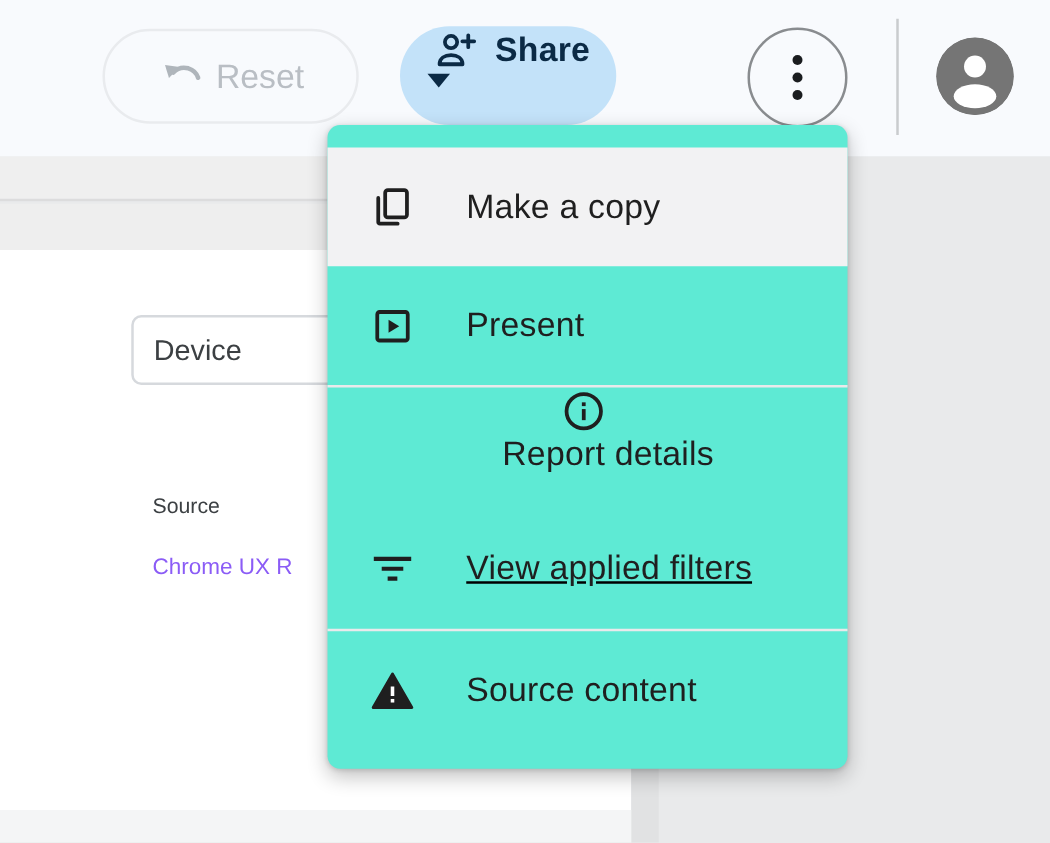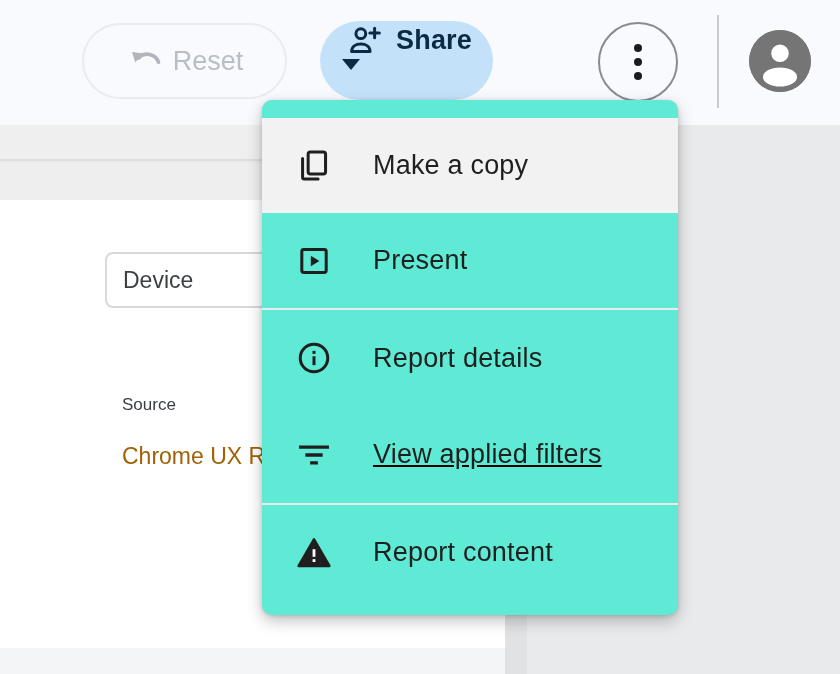--- a/index.html
+++ b/index.html
@@ -41,28 +41,28 @@
   .gap-col { position:absolute; left:505px; top:200px; width:22px; height:474px; background:#e1e2e3; }
   .bottom-strip { position:absolute; left:0; top:648px; width:505px; height:26px; background:#f4f5f6; }
 
   .device-box { position:absolute; left:105px; top:252px; width:170px; height:56px;
     background:#ffffff; border:2px solid #d6d9dd; border-radius:8px;
     display:flex; align-items:center; padding-left:16px; }
   .device-box .label { font-size:23px; color:#3c4043; }
 
   .source-label { position:absolute; left:122px; top:395px; font-size:17px; font-weight:normal; color:#3c4043; }
   .source-value { position:absolute; left:122px; top:443px; width:140px; overflow:hidden;
-    white-space:nowrap; font-size:23px; color:#a16207; }
+    white-space:nowrap; font-size:18px; color:#8b5cf6; }
 
   
   .menu { position:absolute; left:262px; top:100px; width:416px; background:#5eead4;
     border-radius:10px; padding:18px 0 15px 0;
     box-shadow:0 6px 16px rgba(0,0,0,.24), 0 1px 4px rgba(0,0,0,.14); }
   .menu-item { height:95px; display:flex; align-items:center; padding-left:33px; cursor:pointer; }
-  .menu-item.h96 { height:96px; } .menu-item.h97 { height:97px;text-decoration:underline; }
+  .menu-item.h96 { height:96px;flex-direction:column; } .menu-item.h97 { height:97px;text-decoration:underline; }
   .menu-item.hovered { background:#f2f2f3; }
   .menu-item .icon { width:38px; height:38px; margin-right:40px;
     display:flex; align-items:center; justify-content:center; flex:0 0 38px; }
   .menu-item .label { font-size:27px; color:#1f1f1f; letter-spacing:.2px; }
   .menu-divider { height:2px; background:#e9eaeb; }
 
   svg { display:block; }
 </style>
 </head>
 <body>
@@ -172,16 +172,16 @@
   <div class="menu-divider"></div>
 
   <div class="menu-item">
     <span class="icon">
       <svg width="38" height="38" viewBox="0 0 24 24">
         <path d="M12 3.4 L21.7 20.2 H2.3 Z" fill="#1f1f1f" stroke="#1f1f1f" stroke-width="1.6" stroke-linejoin="round"></path>
         <rect x="11.1" y="9.6" width="1.8" height="4.8" fill="#ffffff"></rect>
         <rect x="11.1" y="15.9" width="1.8" height="1.8" fill="#ffffff"></rect>
       </svg>
     </span>
-    <span class="label">Report content</span>
+    <span class="label">Source content</span>
   </div>
 
 </div>
 
 </body></html>

